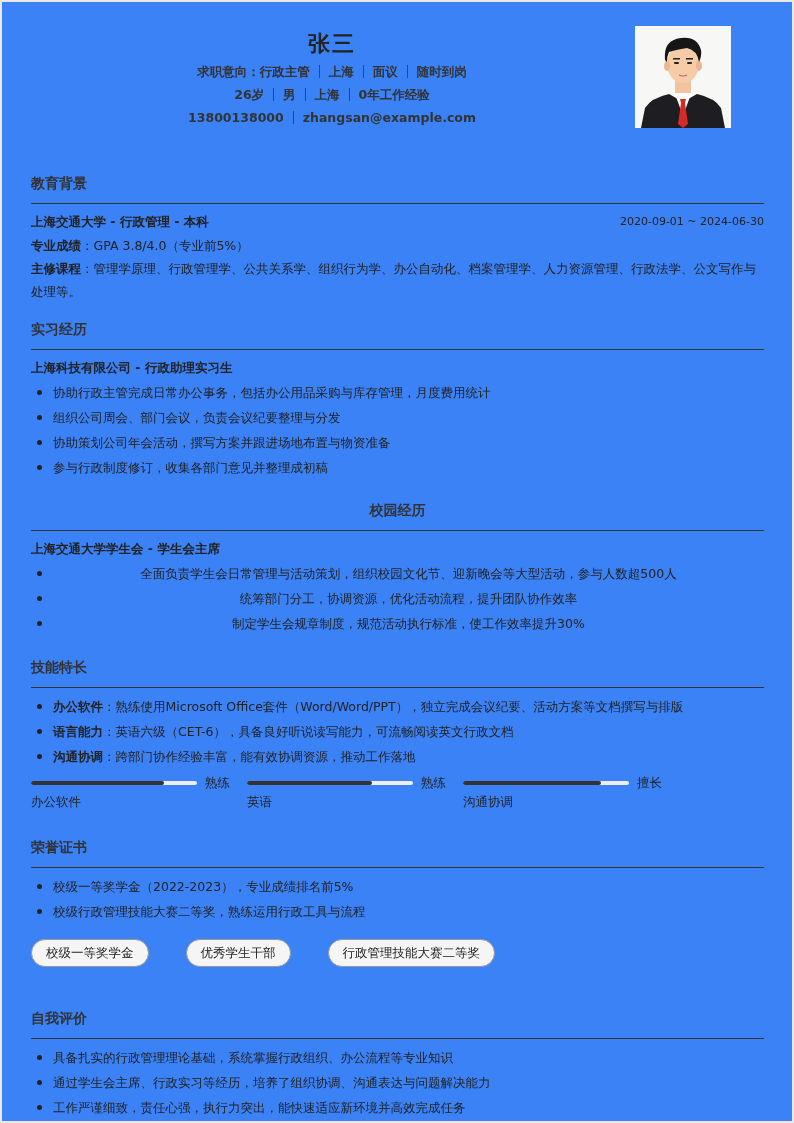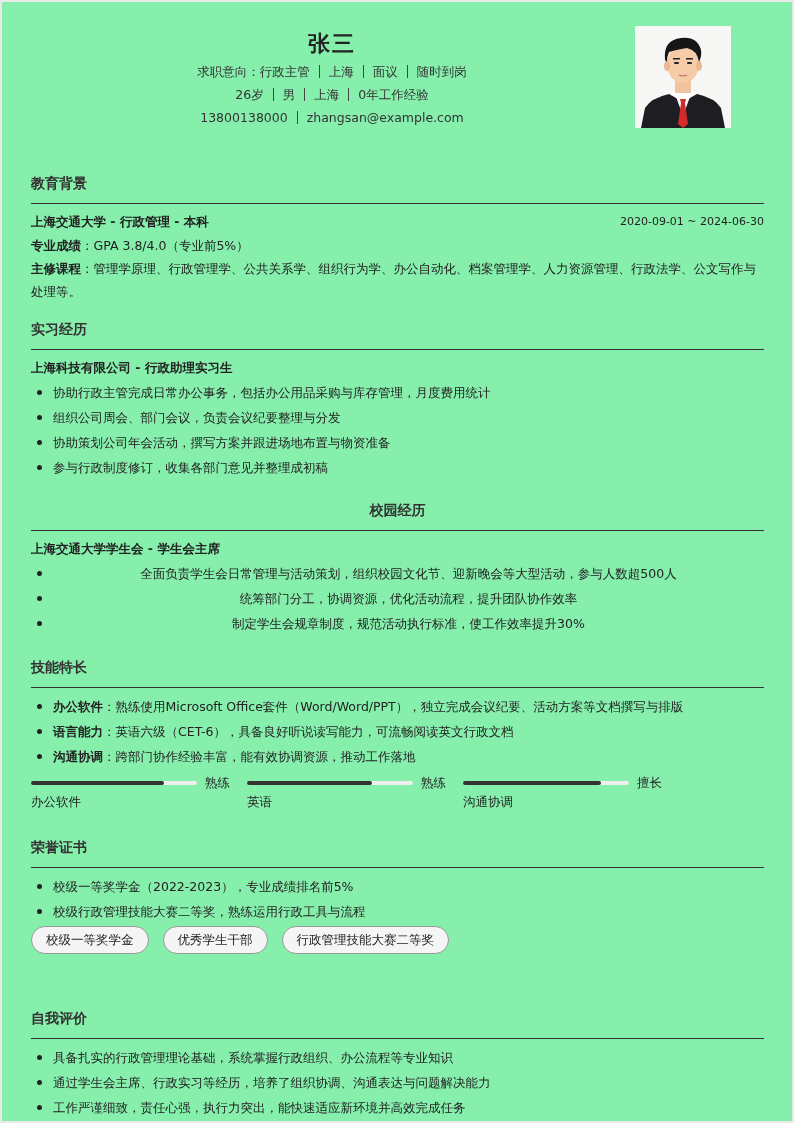--- a/index.html
+++ b/index.html
@@ -7,39 +7,40 @@
     body {
       background: #e9e9e9;
       font-family: "DejaVu Sans", "Liberation Sans", sans-serif;
       color: #222;
       font-size: 12.5px;
     }
     .sheet {
       position: absolute;
       left: 2px; top: 2px;
       width: 790px; height: 1119px;
-      background: #86efac;
+      background: #3b82f6;
     }
     .header {
       position: absolute;
       left: 0; top: 26px;
       width: 660px;
       text-align: center;
     }
     .name {
       font-size: 22px;
       font-weight: bold;
       color: #222;
       letter-spacing: 2px;
       line-height: 32px;
     }
     .info-line {
       font-size: 12.5px;
       line-height: 23px;
       color: #333;
+      font-weight: bold;
     }
     .info-line .sep {
       display: inline-block;
       width: 1px; height: 13px;
       background: #444;
       margin: 0 9px;
       vertical-align: -2px;
     }
     .photo {
       position: absolute;
@@ -108,21 +109,21 @@
       position: relative;
     }
     .bar-fill {
       position: absolute; left: 0; top: 0;
       height: 4px;
       background: #333;
       border-radius: 2px;
     }
     .skill-level { margin-left: 8px; font-size: 12.5px; color: #222; }
     .skill-name { font-size: 12.5px; color: #222; line-height: 22px; }
-    .tags { display: flex; margin-top: 2px; }
+    .tags { display: flex; margin-top: 15px; gap: 23px; }
     .tag {
       border: 1px solid #999;
       background: #f5f5f5;
       border-radius: 14px;
       padding: 0 14px;
       height: 28px;
       line-height: 26px;
       font-size: 12.5px;
       color: #222;
       margin-right: 14px;

